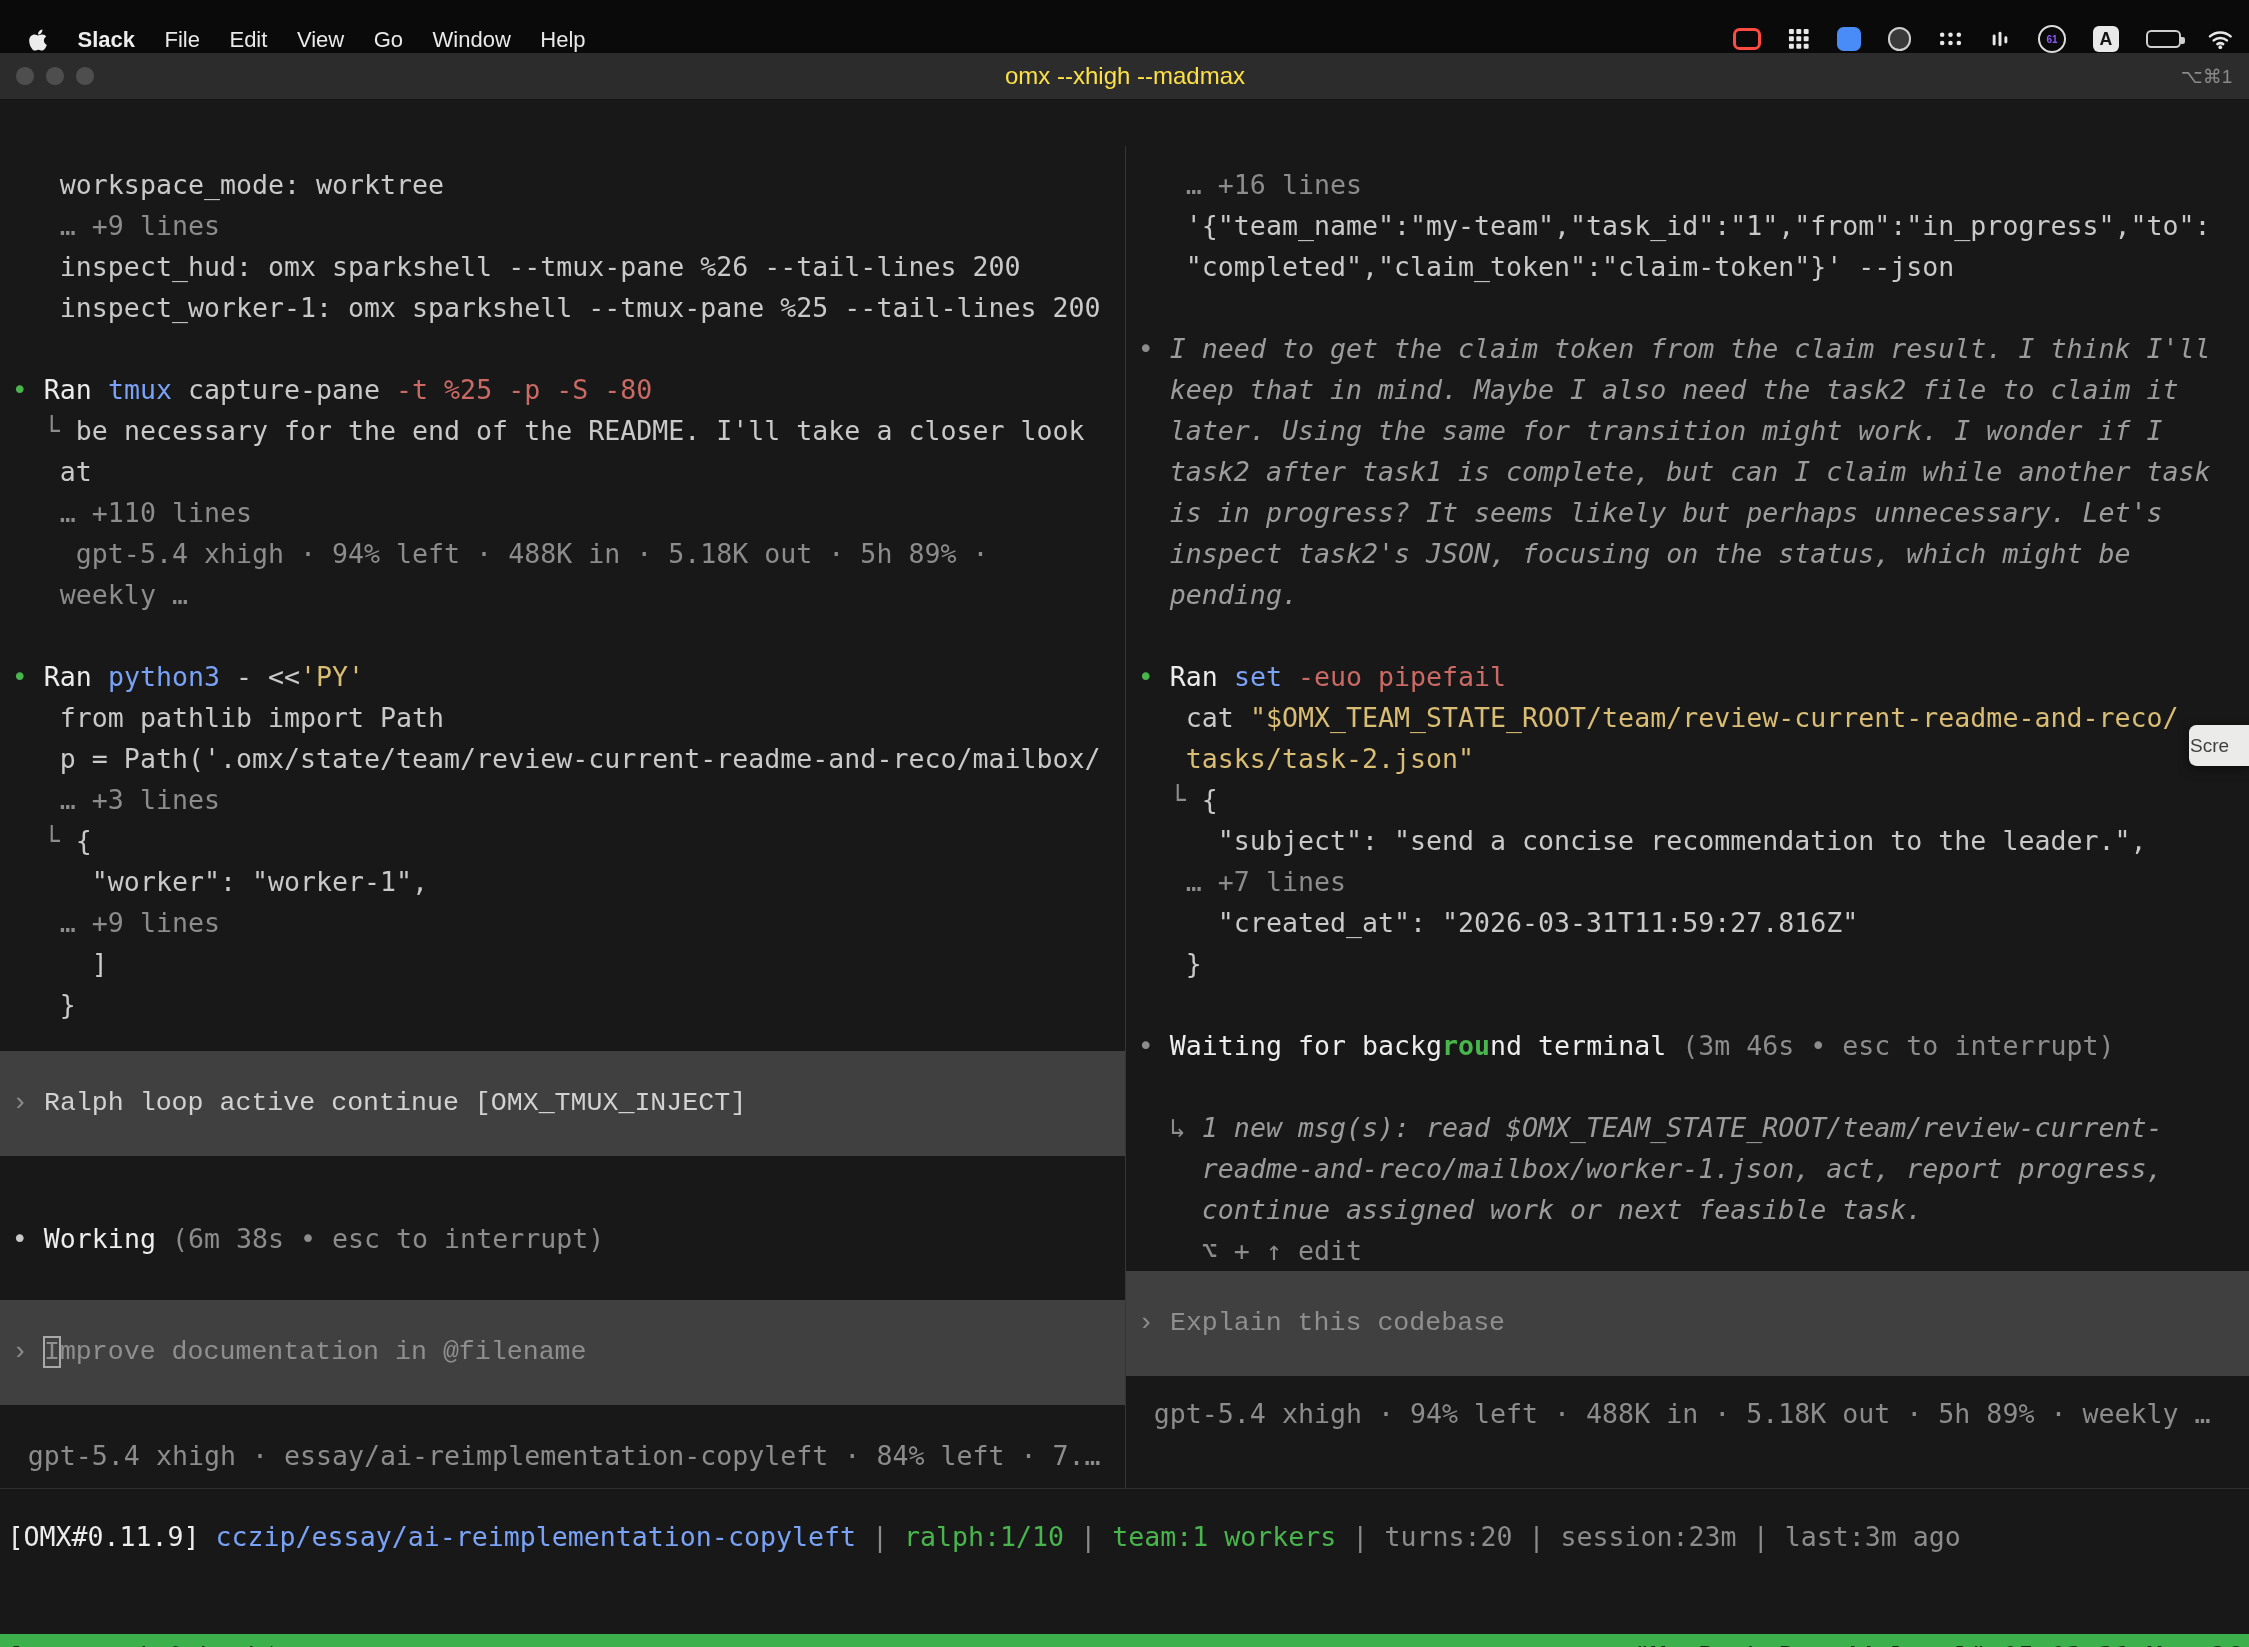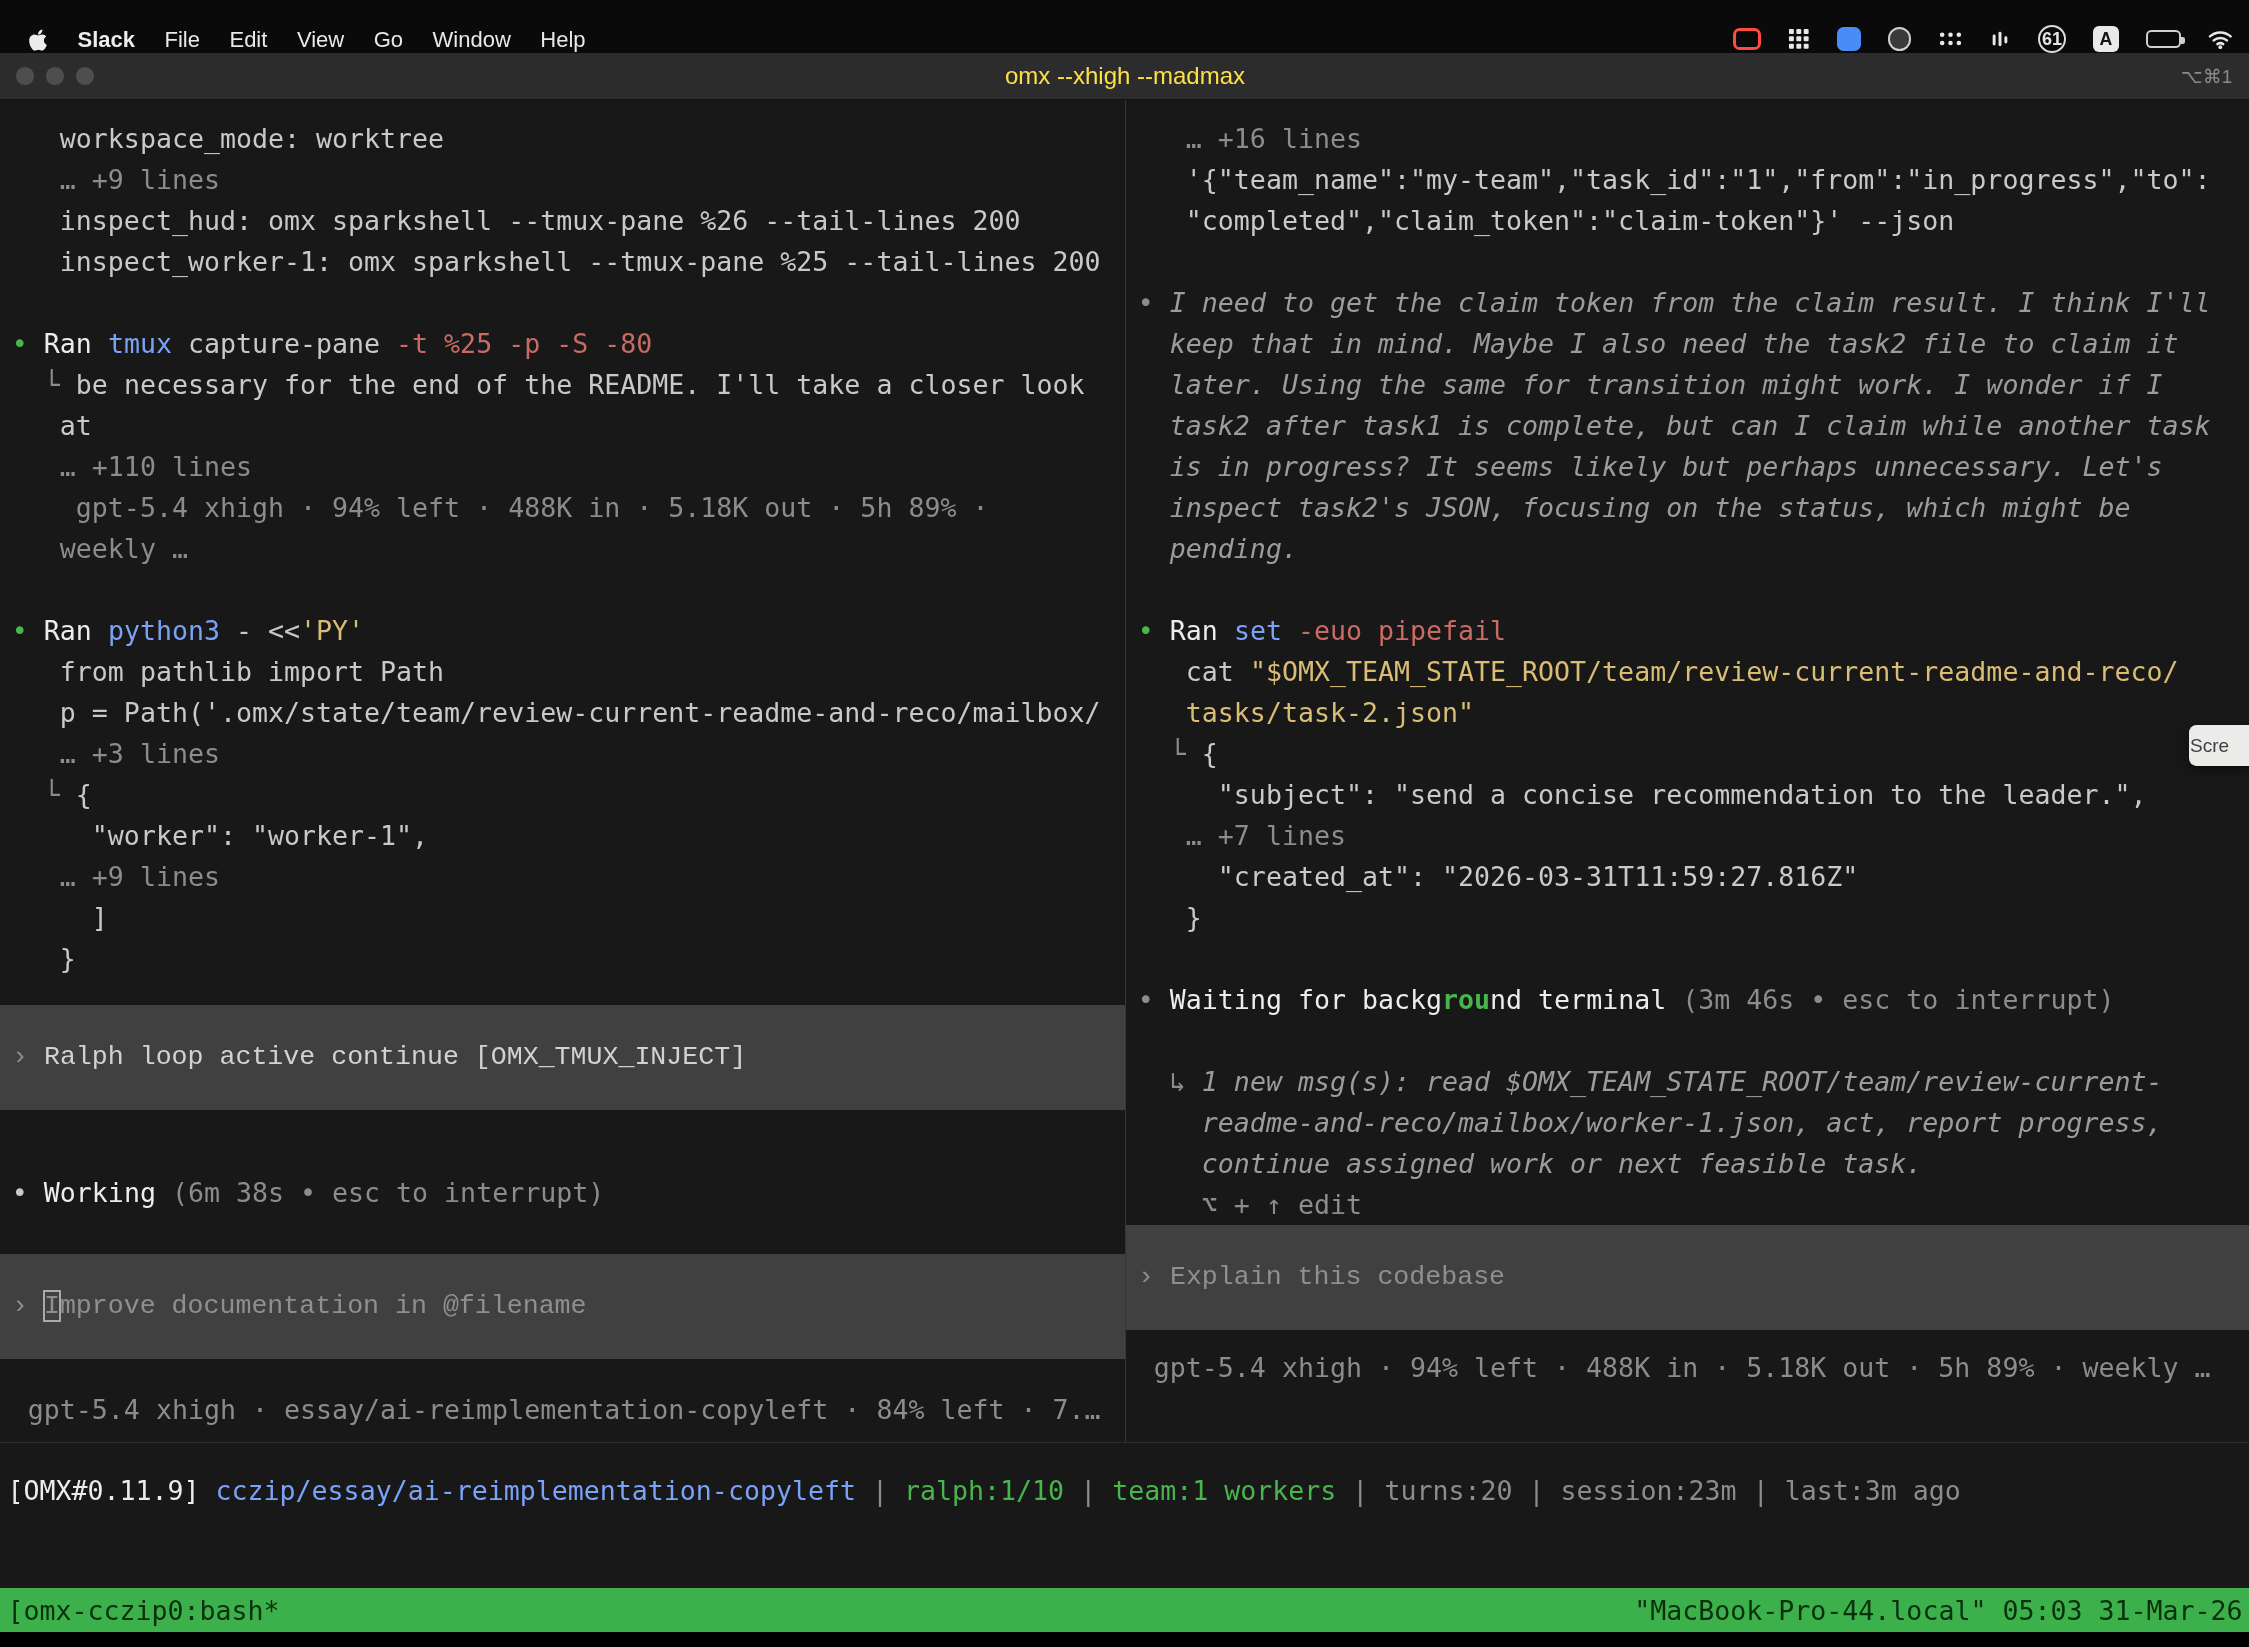--- a/index.html
+++ b/index.html
@@ -12,39 +12,39 @@
              display:flex; align-items:flex-end; font-size:22px; padding:0 16px 0 28px; }
   .mb-left { display:flex; align-items:center; gap:29.5px; }
   .apple svg { display:block; }
   .app-name { font-weight:700; }
   .menu-item { color:#e9e9e9; }
   .mb-right { margin-left:auto; display:flex; align-items:center; gap:26.6px; }
   .ic { display:flex; align-items:center; justify-content:center; }
   .rec { width:28px; height:22px; border:3px solid #ff4b40; border-radius:6.6px; }
   .blue-app { width:23.6px; height:23.6px; border-radius:6.6px; background:#4a8cf7; }
   .circle-app { width:23.6px; height:23.6px; border-radius:50%; background:#3a3a3a; border:2.2px solid #cfcfcf; }
-  .gauge { width:28px; height:28px; border-radius:50%; border:2.2px solid #dcdcdc; color:#e5e5e5; font-size:18px; font-weight:700; }
+  .gauge { width:28px; height:28px; border-radius:50%; border:2.2px solid #dcdcdc; color:#8b5cf6; font-size:10px; font-weight:700; }
   .input-src { width:26.6px; height:26.6px; border-radius:5.9px; background:#e9e9e9; color:#141414; font-size:17.7px; font-weight:700; }
   .battery { width:35px; height:17.7px; border:2.2px solid #cfcfcf; border-radius:5.2px; padding:2.2px; position:relative; }
   .battery .fill { height:100%; width:61%; background:#fff; border-radius:1.5px; }
   .battery::after { content:""; position:absolute; right:-5.9px; top:4.4px; width:3.7px; height:7.4px;
                     background:#cfcfcf; border-radius:0 2.2px 2.2px 0; }
 
   
   .titlebar { height:47px; flex:none; background:#2c2c2c; border-bottom:1.5px solid #131313;
               display:flex; align-items:center; position:relative; }
   .traffic { display:flex; gap:12.5px; padding-left:16px; }
   .tl-btn { width:17.7px; height:17.7px; border-radius:50%; background:#4e4e4e; }
   .win-title { position:absolute; left:50%; transform:translateX(-50%); color:#fde047; font-size:24px; }
   .win-shortcut { margin-left:auto; padding-right:17.7px; color:#8a8a8a; font-size:19px; }
 
   
   .terminal { flex:1; background:#181818; display:flex; flex-direction:column;
               font-family:"DejaVu Sans Mono", monospace; font-size:26.6px; color:#c9c9c9; }
-  .panes { height:1342px; flex:none; display:flex; overflow:hidden; }
+  .panes { height:1342px; flex:none; display:flex; overflow:hidden;margin-top:46px; }
   .pane { width:50%; padding:17.7px 0 0 11.8px; overflow:hidden; }
   .pane.rightp { border-left:1.5px solid #363636; }
   .tl { height:41px; line-height:41px; white-space:pre; overflow:hidden; }
   .w  { color:#ececec; font-weight:400; }
   .b  { color:#7aa2f7; }
   .r  { color:#c96a64; }
   .y  { color:#d9bd74; }
   .g  { color:#48b54d; }
   .d  { color:#8c8c8c; }
   .i  { color:#9c9c9c; font-style:italic; }

